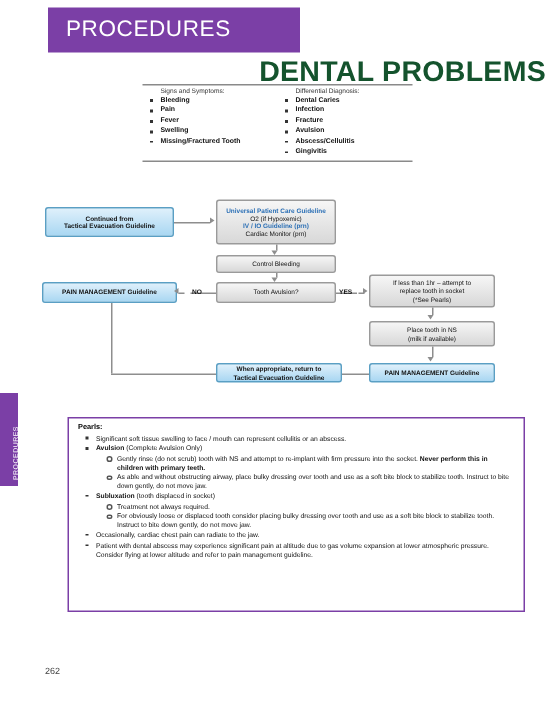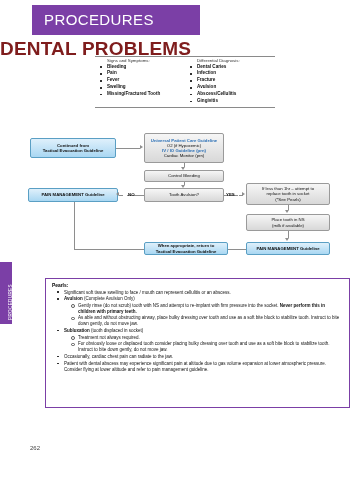--- a/index.html
+++ b/index.html
@@ -33,22 +33,22 @@
     color:#fff;font-size:4.6px;letter-spacing:.35px;
     white-space:nowrap;
     transform:rotate(-90deg);
     transform-origin:left top;
     position:absolute;left:8px;top:58px;
   }
 
   
   .doc-title{
     position:absolute;left:0;right:0;top:38px;
-    text-align:left;
-    font-size:19px;font-weight:bold;color:#7f1d1d;
+    text-align:right;
+    font-size:19px;font-weight:bold;color:#14532d;
     letter-spacing:.2px;
   }
   .title-rule{
     position:absolute;left:95px;width:180px;height:1px;background:#8a8a8a;
   }
   .rule-top{top:56px;}
   .rule-bot{top:107px;}
 
   
   .sx-wrap{position:absolute;left:95px;top:58px;width:180px;display:flex;}

